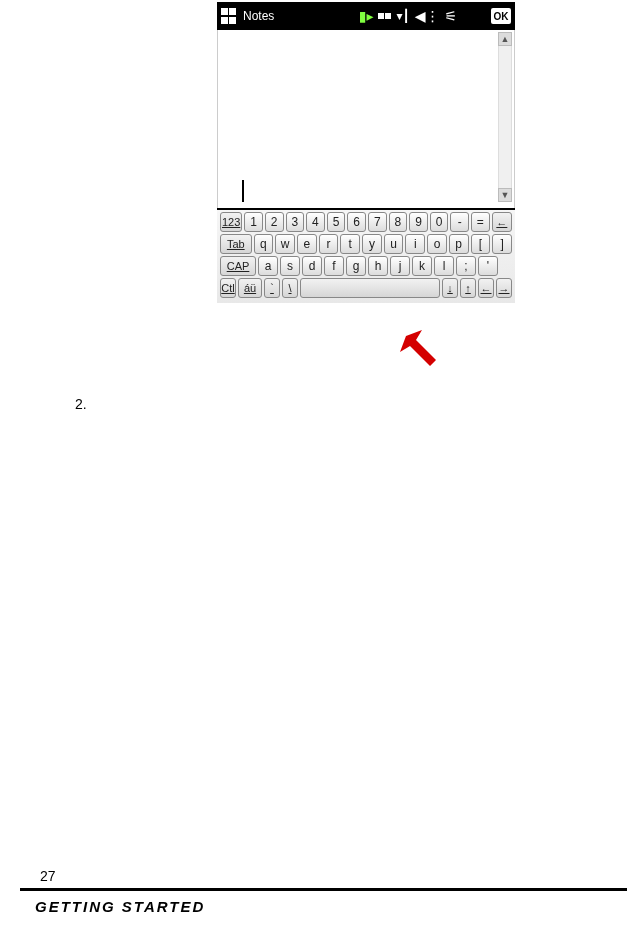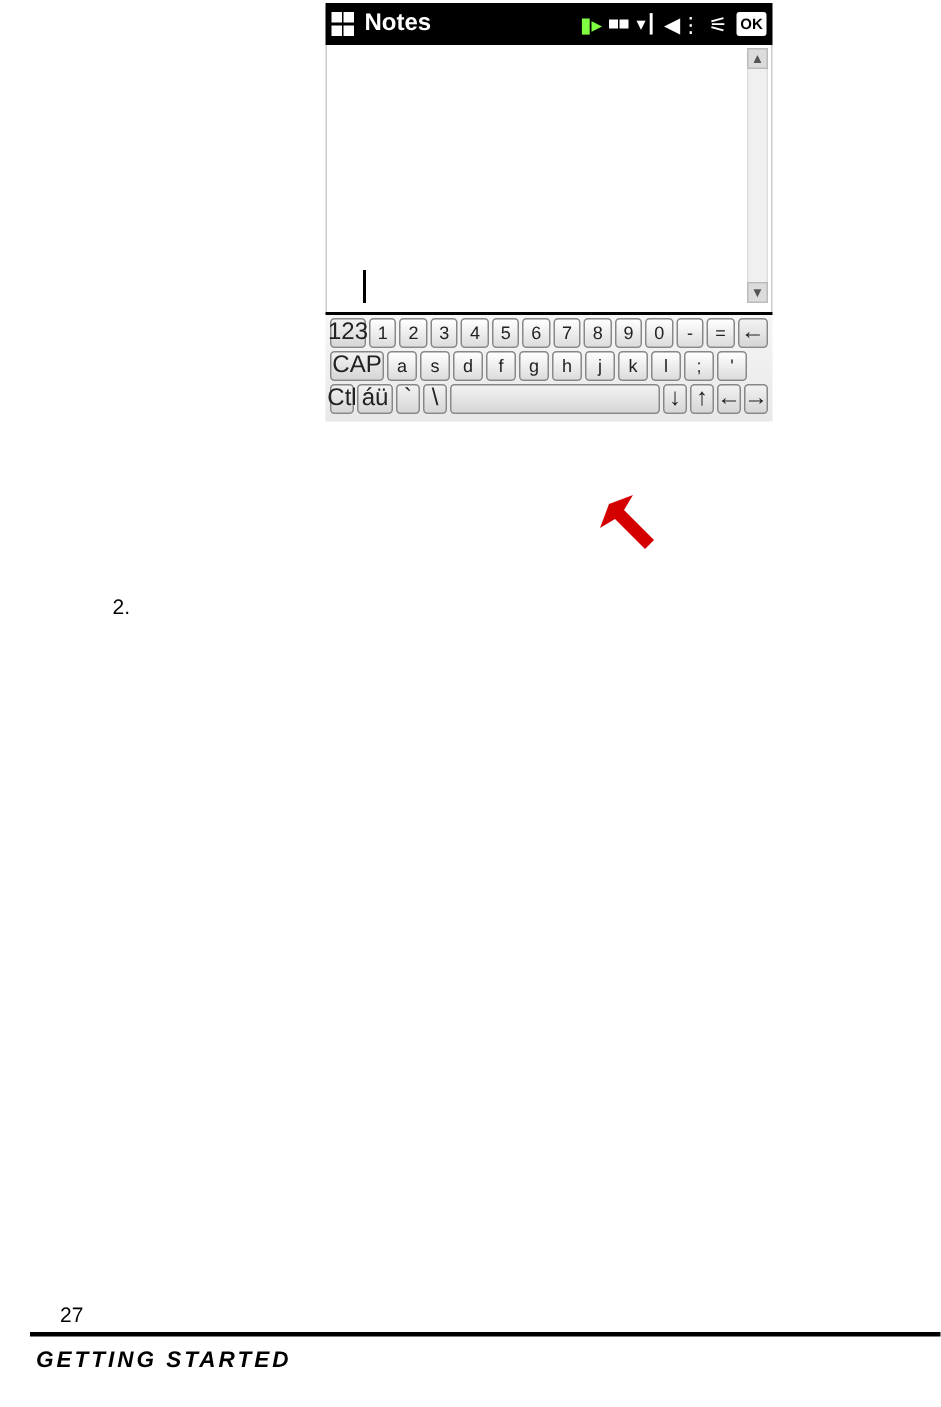--- a/index.html
+++ b/index.html
@@ -25,33 +25,33 @@
   .titlebar {
     height: 28px;
     background: #000;
     display: flex;
     align-items: center;
     padding: 0 4px;
     gap: 6px;
   }
   .win-icon { display:flex; flex-wrap:wrap; width:16px; height:16px; gap:1px; }
   .win-icon span { width:7px; height:7px; background:#fff; }
-  .title-text { color:#fff; font-size:16px; font-weight:bold; flex:0 0 auto; }
+  .title-text { color:#fff; font-size:12px; font-weight:normal; flex:0 0 auto; }
   .titlebar .spacer { flex:1 1 auto; }
   .tray { display:flex; align-items:center; gap:5px; }
   .tray .sig { color:#80ff40; font-size:14px; }
   .tray .sync { display:flex; gap:1px; }
   .tray .sync span { width:6px; height:6px; background:#fff; }
   .tray .wifi { color:#fff; font-size:12px; }
   .tray .spk  { color:#fff; font-size:14px; }
   .tray .plug { color:#fff; font-size:14px; }
   .ok-badge {
     width:20px; height:16px; background:#fff; color:#000;
     font-size:10px; font-weight:bold; display:flex;
-    align-items:center; justify-content:center; border-radius:2px;
+    align-items:center; justify-content:center; border-radius:2px;margin-left:28px;
   }
 
   .note-area {
     height: 178px;
     background:#fff;
     position:relative;
     border-left:1px solid #ccc;
     border-right:1px solid #ccc;
   }
   .cursor-bar {
@@ -76,21 +76,21 @@
   .key {
     height:20px;
     background:linear-gradient(#ffffff,#dcdcdc);
     border:1px solid #888;
     border-radius:3px;
     font-size:12px;
     display:flex; align-items:center; justify-content:center;
     color:#222;
   }
   .kw { width:20px; }
-  .key.special { background:linear-gradient(#f2f2f2,#d6d6d6); font-size:16px; }
+  .key.special { background:linear-gradient(#f2f2f2,#d6d6d6); font-size:11px;text-decoration:underline; }
   .w-123   { width:24px; font-size:9px; }
   .w-tab   { width:32px; }
   .w-cap   { width:36px;text-align:center; }
   .w-shift { width:40px; }
   .w-ctl   { width:16px; }
   .w-au    { width:24px; }
   .w-bksp  { width:22px; }
   .w-ent   { width:28px; }
   .w-space { flex:1 1 auto; }
   .w-narrow{ width:16px; }
@@ -164,21 +164,21 @@
   }
   .footer-rule {
     position:absolute;
     left:20px; right:0px;
     top:888px;
     height:3px;
     background:#000;
   }
   .section-title {
     position:absolute;
-    left:24px;
+    left:35px;
     top:898px;
     font-family:"Arial Black", Arial, sans-serif;
     font-weight:900;
     font-style:italic;
     letter-spacing:2px;
     font-size:15px;
   }
 </style>
 </head>
 <body>
@@ -229,20 +229,35 @@
         <div class="key kw">6</div>
         <div class="key kw">7</div>
         <div class="key kw">8</div>
         <div class="key kw">9</div>
         <div class="key kw">0</div>
         <div class="key kw">-</div>
         <div class="key kw">=</div>
         <div class="key special w-bksp">←</div>
       </div>
       <div class="krow">
+        <div class="key special w-tab">Tab</div>
+        <div class="key kw">q</div>
+        <div class="key kw">w</div>
+        <div class="key kw">e</div>
+        <div class="key kw">r</div>
+        <div class="key kw">t</div>
+        <div class="key kw">y</div>
+        <div class="key kw">u</div>
+        <div class="key kw">i</div>
+        <div class="key kw">o</div>
+        <div class="key kw">p</div>
+        <div class="key kw">[</div>
+        <div class="key kw">]</div>
+      </div>
+      <div class="krow">
         <div class="key special w-cap">CAP</div>
         <div class="key kw">a</div>
         <div class="key kw">s</div>
         <div class="key kw">d</div>
         <div class="key kw">f</div>
         <div class="key kw">g</div>
         <div class="key kw">h</div>
         <div class="key kw">j</div>
         <div class="key kw">k</div>
         <div class="key kw">l</div>

